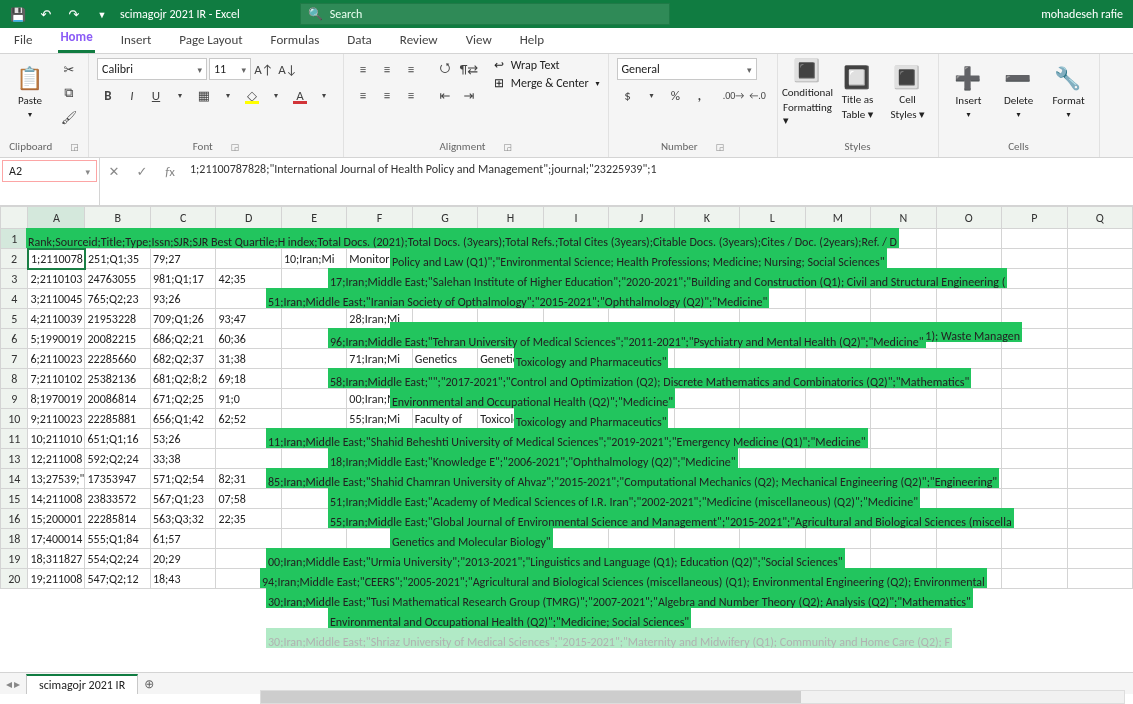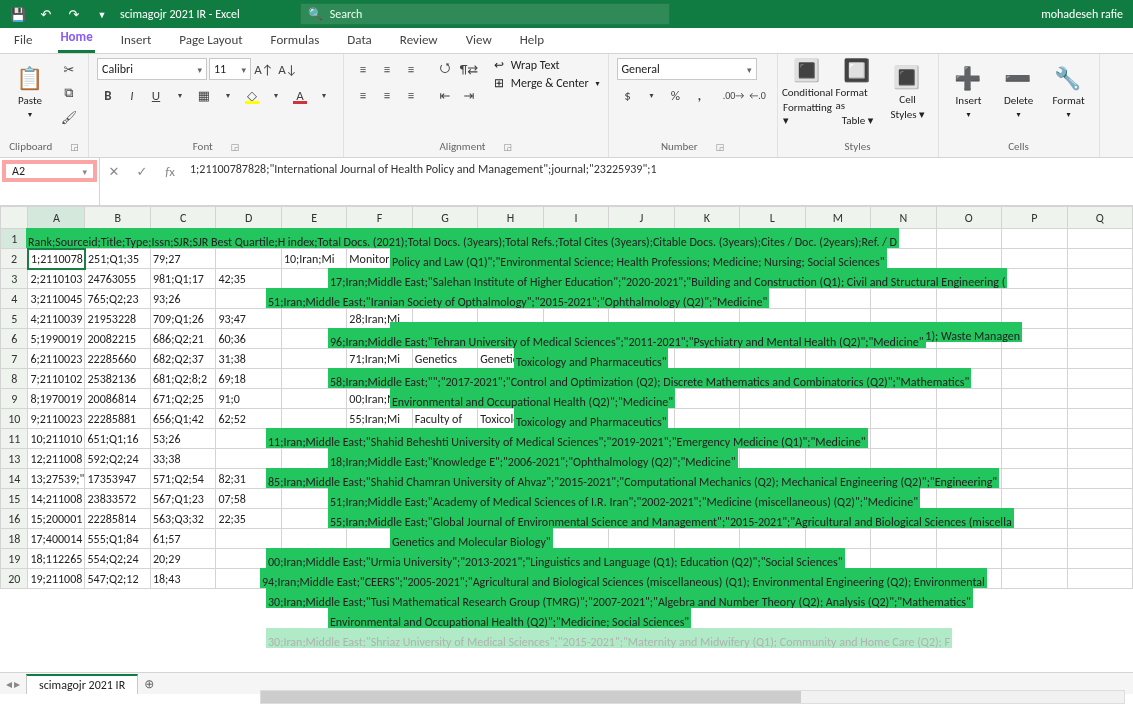--- a/index.html
+++ b/index.html
@@ -32,21 +32,21 @@
 .combo { height:22px; border:1px solid #c8c8c8; background:#fff; display:flex; align-items:center; padding:0 4px; font-size:12px; justify-content:space-between; }
 .combo .caret { font-size:9px; color:#666; }
 
 
 .fontname { width:110px; }
 .fontsize { width:42px; }
 
 
 .formulabar { height:48px; border-bottom:1px solid #d4d4d4; display:flex; }
 .namebox { width:100px; border-right:1px solid #d4d4d4; display:flex; align-items:flex-start; }
-.namebox-inner { height:22px; width:100%; border:4px solid #fca5a5; margin:2px; display:flex; align-items:center; padding:0 6px; justify-content:space-between; font-size:12px; }
+.namebox-inner { height:22px; width:100%; border:1px solid #fca5a5; margin:2px; display:flex; align-items:center; padding:0 6px; justify-content:space-between; font-size:12px; }
 .fx-btns { display:flex; align-items:flex-start; padding-top:2px; }
 .fx-btns .fxbtn { width:28px; height:22px; display:flex; align-items:center; justify-content:center; color:#888; font-size:13px; }
 .fx-input { flex:1; padding:4px 6px; font-size:12px; color:#333; }
 
 
 .gridwrap { position:relative; height:calc(704px - 28px - 26px - 104px - 48px - 22px - 10px); overflow:hidden; }
 .gridtable { border-collapse:collapse; table-layout:fixed; width:1133px; }
 .gridtable th, .gridtable td { border:1px solid #d4d4d4; height:20px; font-size:12px; padding:0 2px; white-space:nowrap; overflow:hidden; text-align:left; font-weight:normal; }
 .gridtable thead th { background:#eef3ee; text-align:center; color:#333; height:22px; }
 .gridtable .rowhdr { background:#eef3ee; text-align:center; width:26px; color:#333; }
@@ -216,21 +216,21 @@
 
   <div class="group">
     <div class="group-body">
       <div class="bigbtn">
           <span class="ico">🔳</span>
           <span>Conditional</span>
           <span><span>Formatting</span> ▾</span>
         </div>
       <div class="bigbtn">
           <span class="ico">🔲</span>
-          <span>Format as</span>
+          <span>Title as</span>
           <span><span>Table</span> ▾</span>
         </div>
       <div class="bigbtn">
           <span class="ico">🔳</span>
           <span>Cell</span>
           <span><span>Styles</span> ▾</span>
         </div>
     </div>
     <div class="group-label">
         <span>Styles</span>
@@ -616,21 +616,21 @@
           <td class=""></td>
           <td class=""></td>
           <td class=""></td>
           <td class=""></td>
           <td class=""></td>
           <td class=""></td>
           <td class=""></td>
         </tr>
         <tr>
           <th class="rowhdr">19</th>
-          <td class="">18;112265</td>
+          <td class="">18;311827</td>
           <td class="">554;Q2;24</td>
           <td class="">20;29</td>
           <td class=""></td>
           <td class=""></td>
           <td class=""></td>
           <td class=""></td>
           <td class=""></td>
           <td class=""></td>
           <td class=""></td>
           <td class=""></td>

